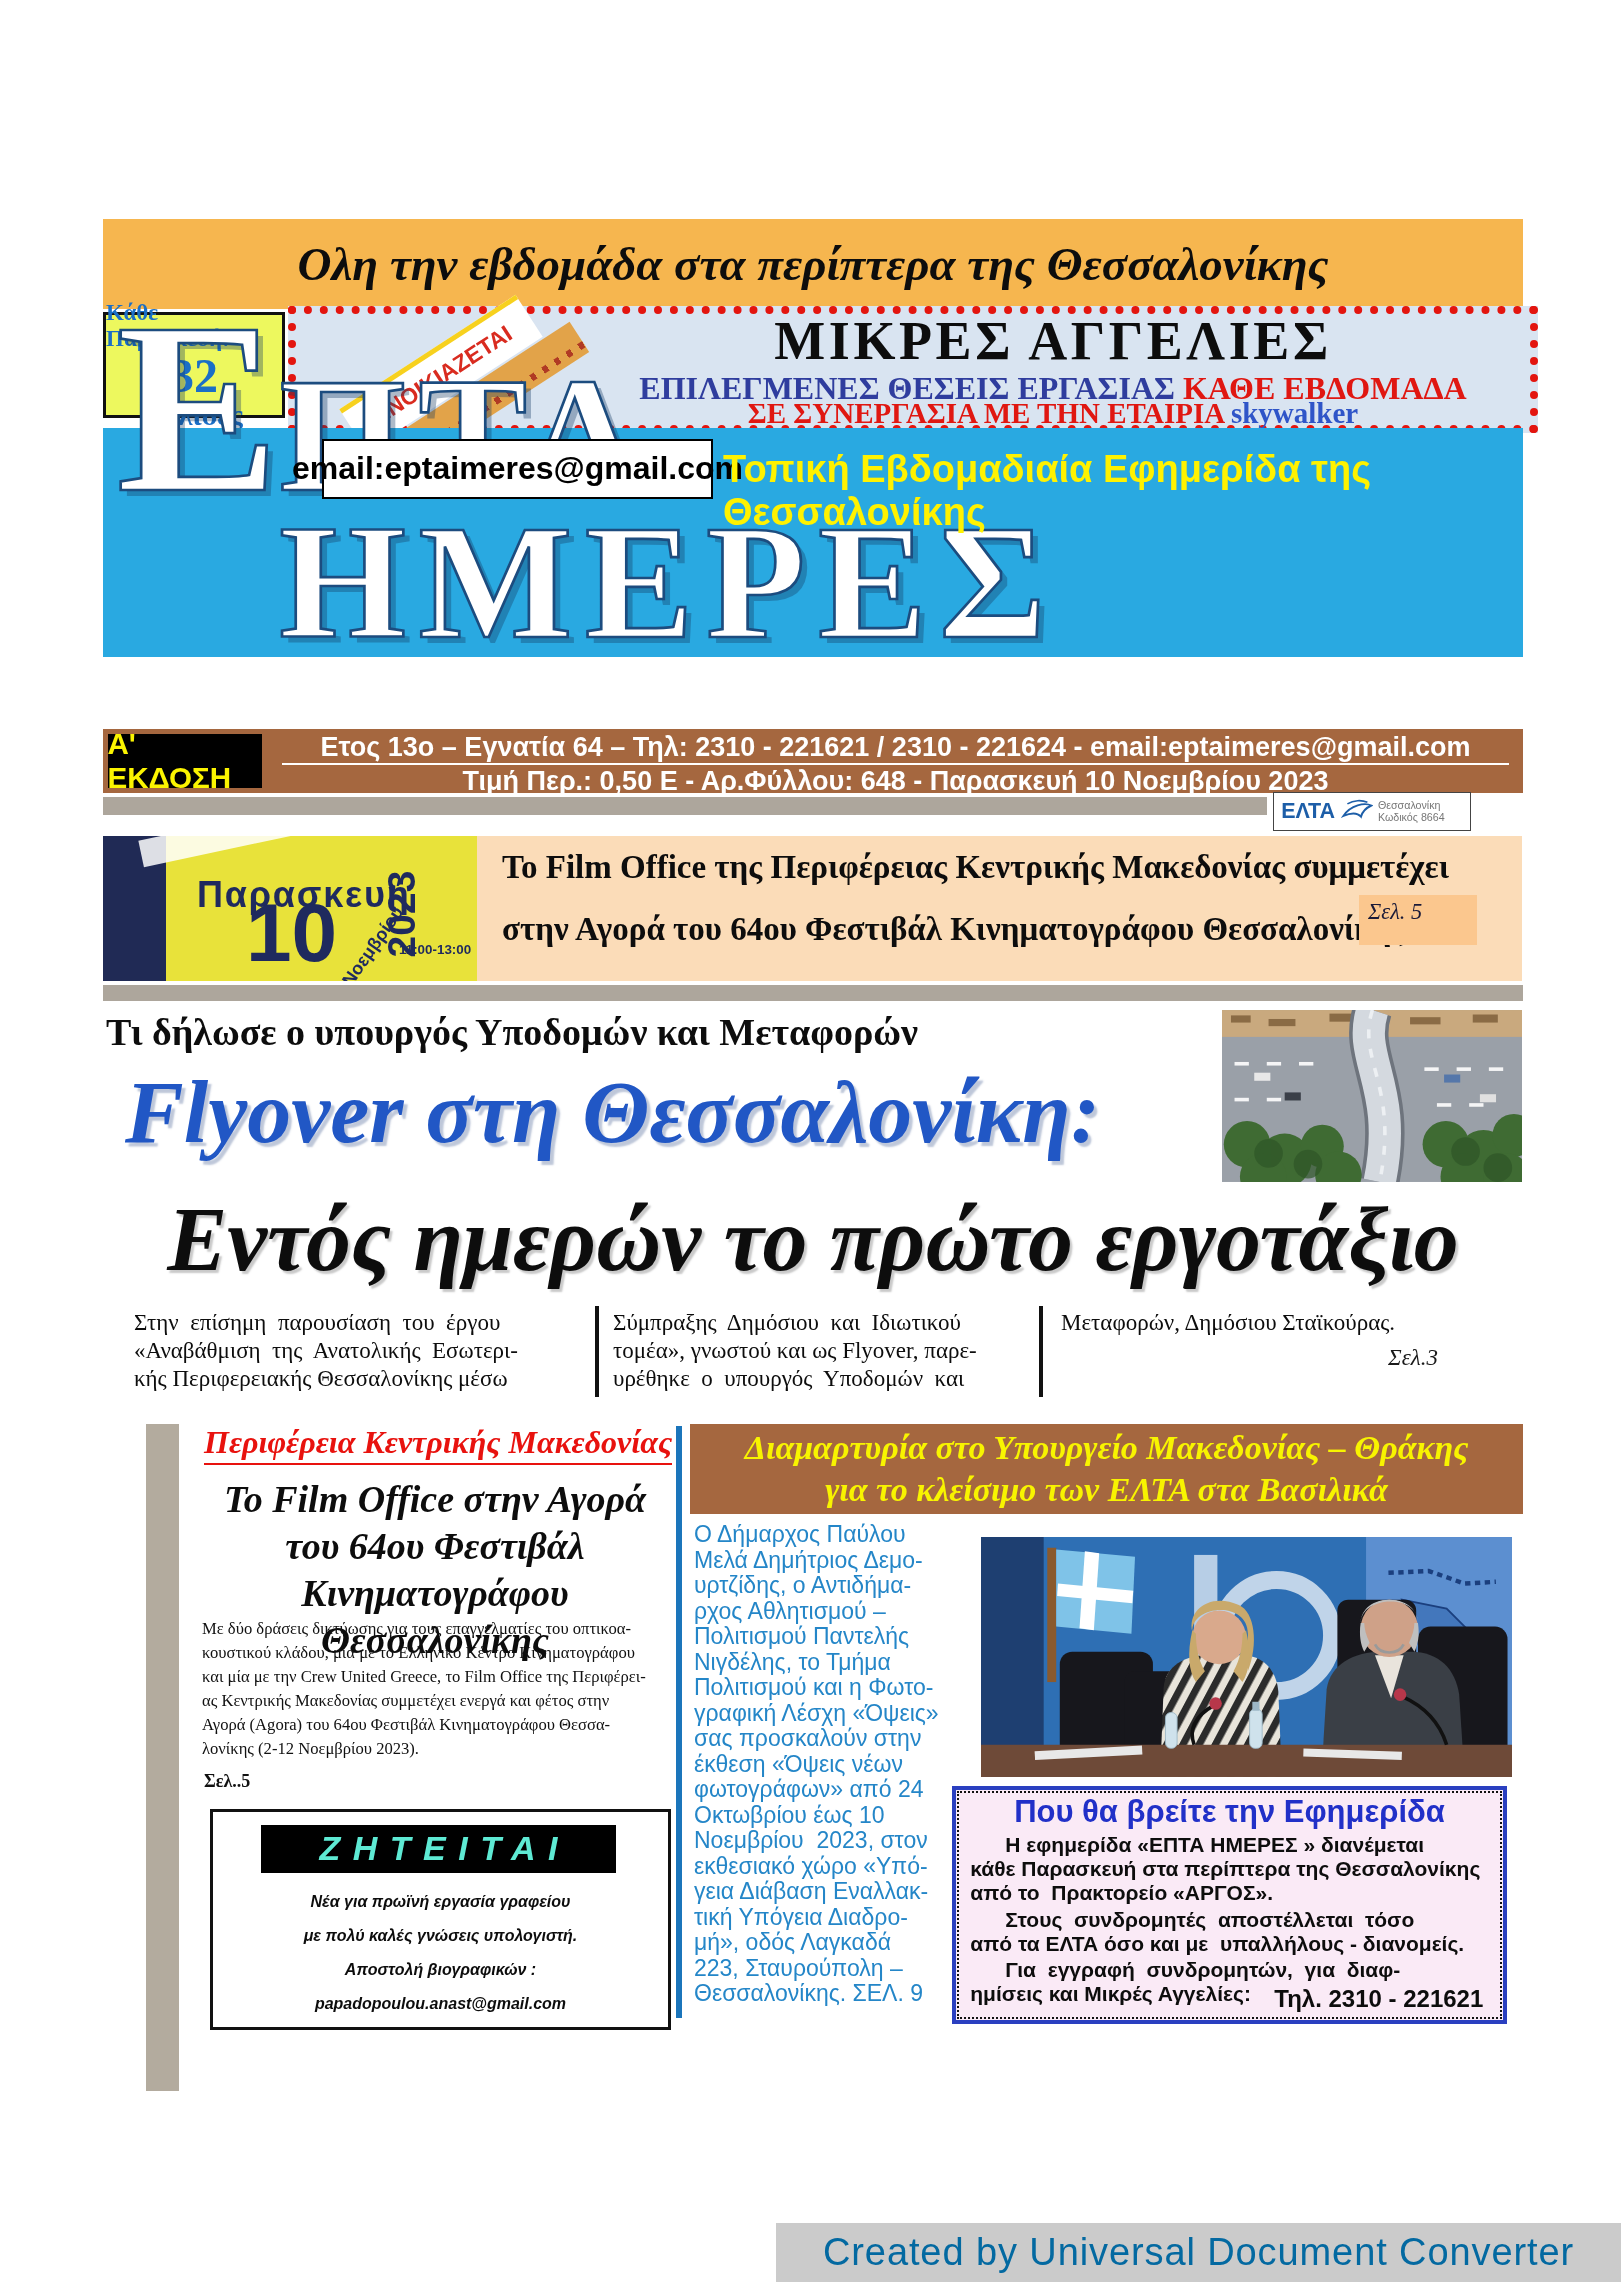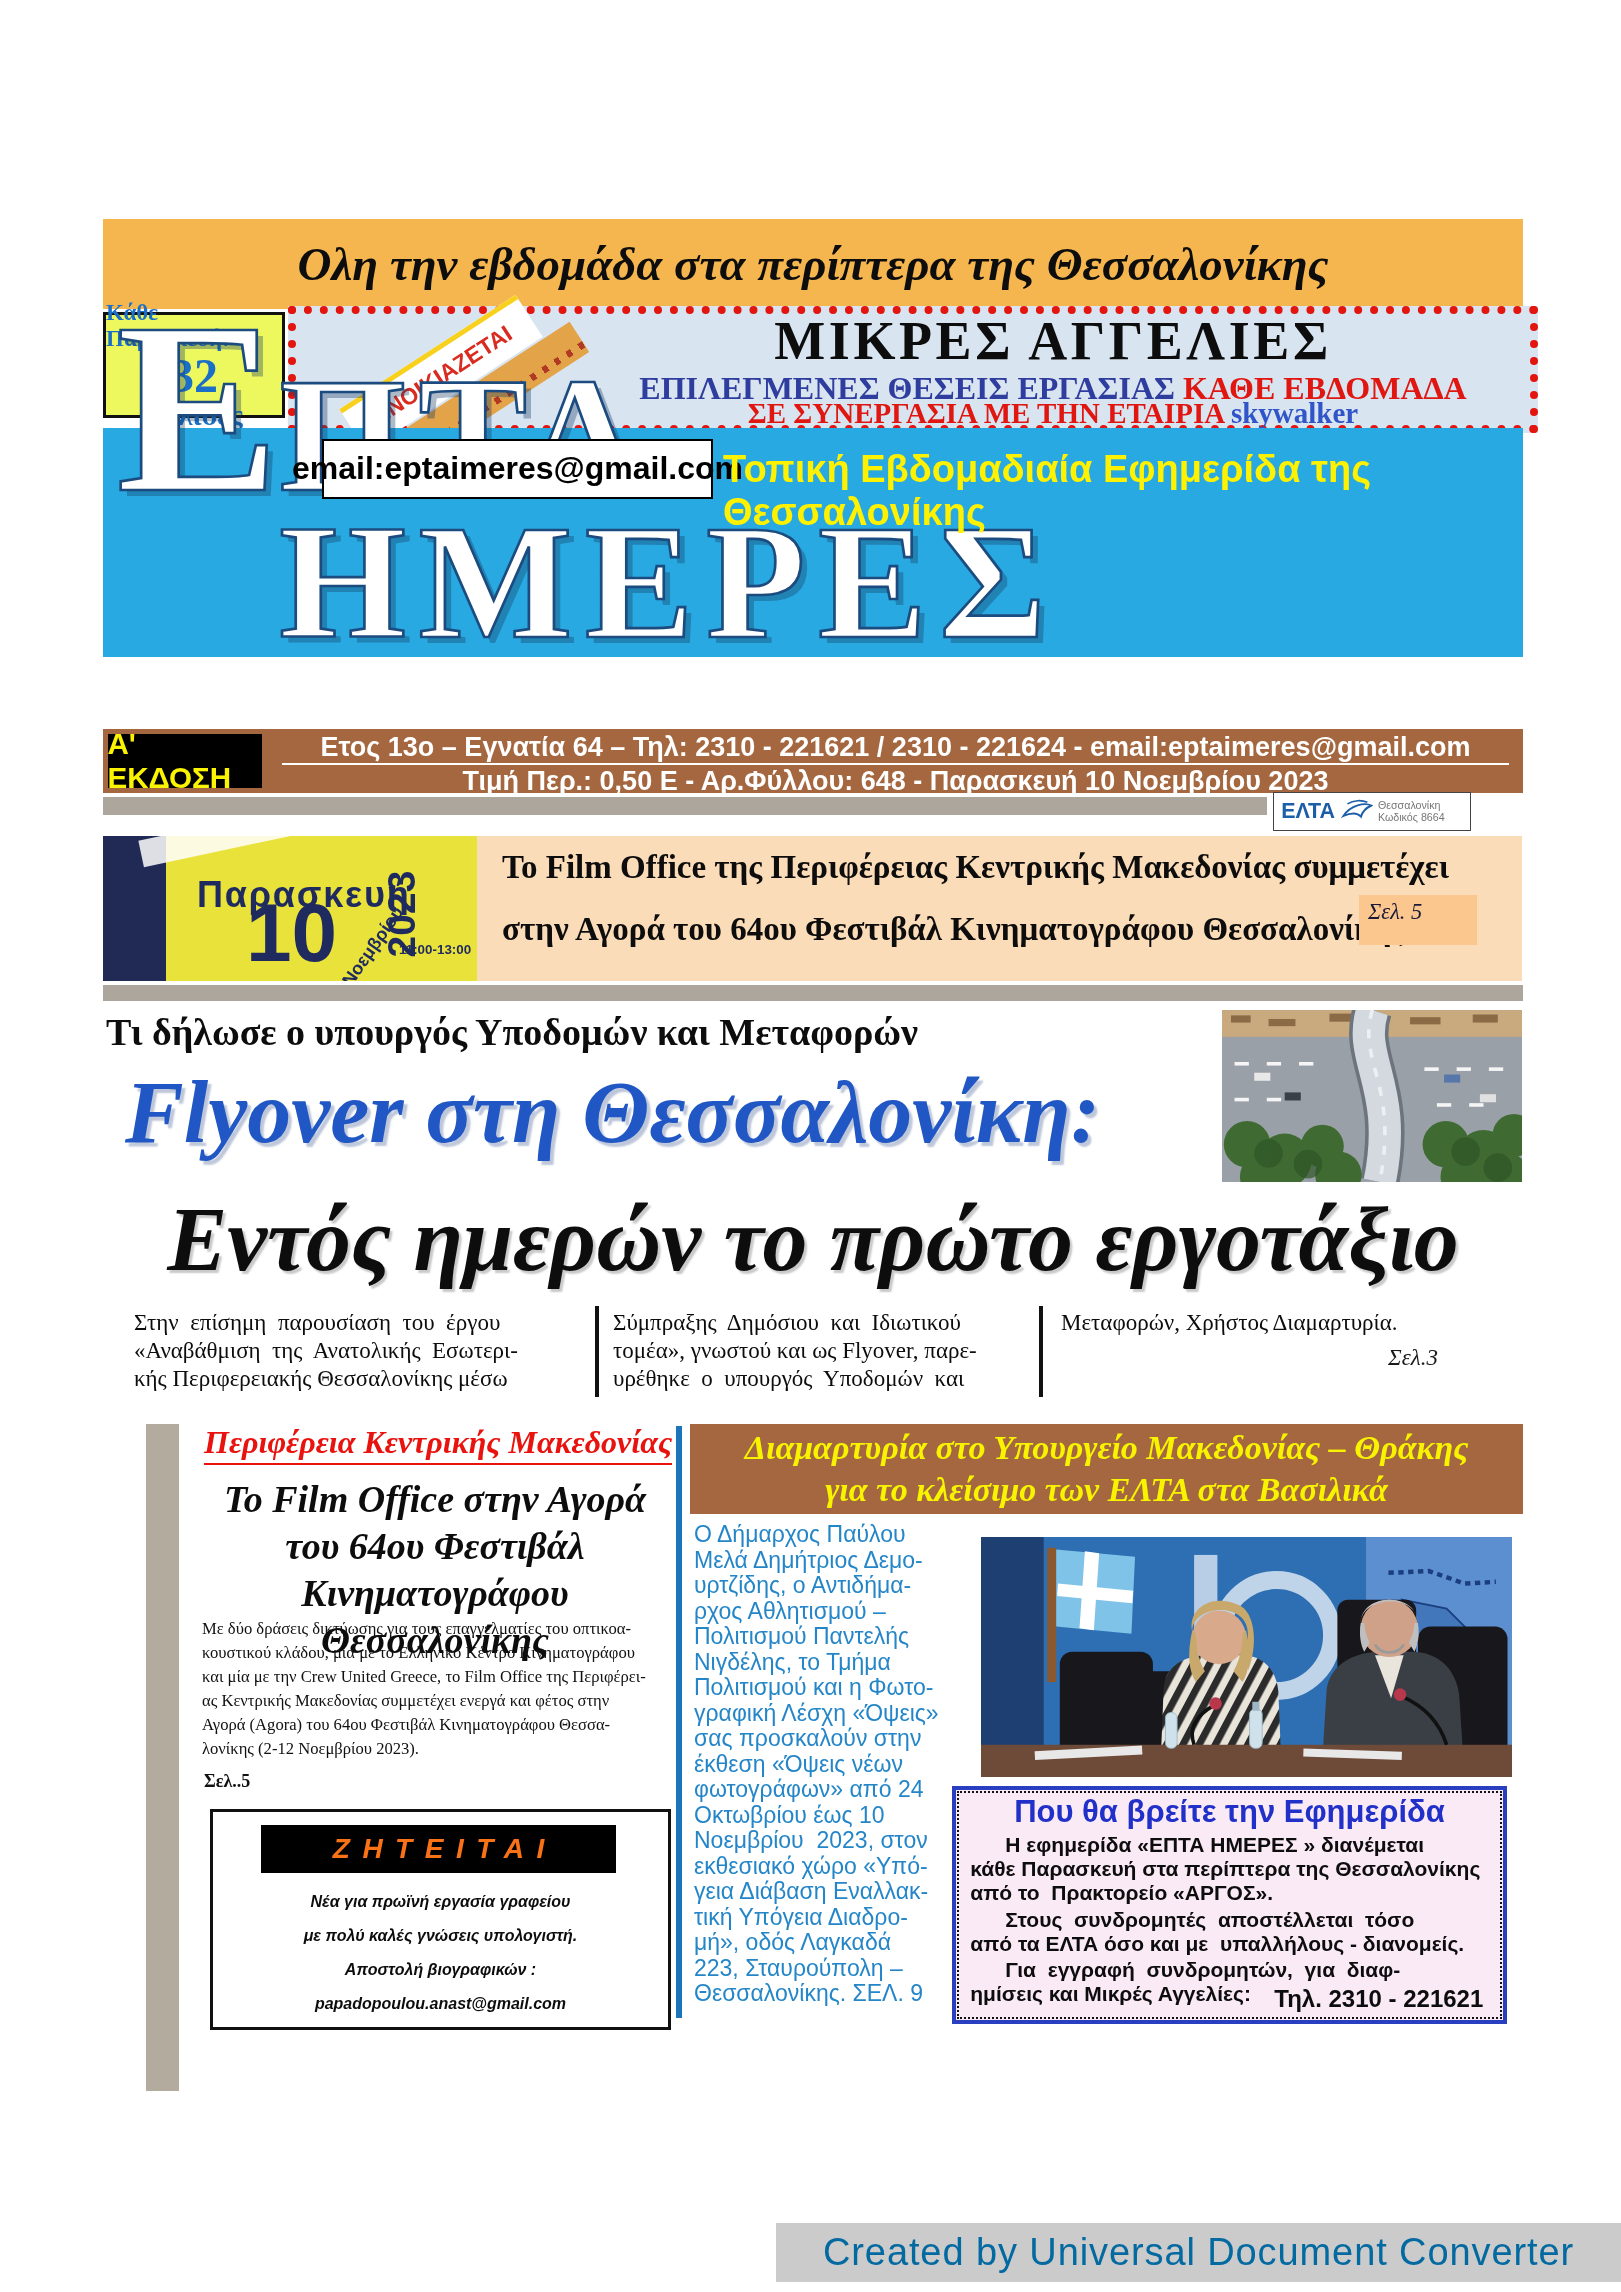--- a/index.html
+++ b/index.html
@@ -104,21 +104,21 @@
   .fa-kicker{left:204px;top:1424px;font-style:italic;font-weight:bold;font-size:32px;color:#E8120E;
              border-bottom:2.7px solid #E8120E;padding-bottom:1.8px;}
   .fa-headline{left:202px;top:1476px;width:466px;text-align:center;font-style:italic;font-weight:bold;
                font-size:38px;line-height:47px;color:#0d0d0d;}
   .fa-body{left:202px;top:1617px;width:466px;font-size:16.6px;line-height:24px;color:#111;}
   .fa-ref{left:204px;top:1771px;font-weight:bold;font-size:18px;color:#111;}
 
   .job-box{left:210px;top:1809px;width:455px;height:215px;background:#fff;border:3.6px solid #111;}
   .job-title-bar{position:absolute;left:48px;top:12.5px;width:355px;height:48px;background:#000;
                  display:flex;align-items:center;justify-content:center;}
-  .job-title-bar span{color:#f97316;font-style:italic;font-weight:bold;font-size:28px;letter-spacing:12.5px;
+  .job-title-bar span{color:#5eead4;font-style:italic;font-weight:bold;font-size:34px;letter-spacing:12.5px;
                       padding-left:12.5px;font-family:"Liberation Sans",sans-serif;}
   .job-body{position:absolute;left:9px;top:73px;width:437px;text-align:center;font-style:italic;font-weight:bold;
             font-size:16px;line-height:34px;color:#0d0d0d;font-family:"Liberation Sans",sans-serif;}
 
   .blue-sep{left:676px;top:1426px;width:6.3px;height:592px;background:#1B75BB;}
 
   
   .protest-box{left:690px;top:1424px;width:833px;height:90px;background:#A5673F;display:flex;align-items:center;justify-content:center;}
   .protest-box .lines{text-align:center;font-style:italic;font-weight:bold;font-size:34px;line-height:42px;color:#F8F400;}
   .blue-col{left:694px;top:1522px;width:288px;font-size:23px;line-height:25.5px;color:#2486C8;
@@ -284,21 +284,21 @@
   <div class="abs lead-black">Εντός ημερών το πρώτο εργοτάξιο</div>
 
   <div class="abs lead-col col1 lines">Στην  επίσημη  παρουσίαση  του  έργου
 «Αναβάθμιση  της  Ανατολικής  Εσωτερι-
 κής Περιφερειακής Θεσσαλονίκης μέσω</div>
   <div class="abs col-rule rule1"></div>
   <div class="abs lead-col col2 lines">Σύμπραξης  Δημόσιου  και  Ιδιωτικού
 τομέα», γνωστού και ως Flyover, παρε-
 υρέθηκε  ο  υπουργός  Υποδομών  και</div>
   <div class="abs col-rule rule2"></div>
-  <div class="abs lead-col col3 lines">Μεταφορών, Χρήστος Διαμαρτυρία.</div>
+  <div class="abs lead-col col3 lines">Μεταφορών, Δημόσιου Σταϊκούρας.</div>
   <div class="abs lead-ref">Σελ.3</div>
 
   <div class="abs tan-bar"></div>
   <div class="abs fa-kicker">Περιφέρεια Κεντρικής Μακεδονίας</div>
   <div class="abs fa-headline lines">Το Film Office στην Αγορά
 του 64ου Φεστιβάλ
 Κινηματογράφου Θεσσαλονίκης</div>
   <div class="abs fa-body lines">Με δύο δράσεις δικτύωσης για τους επαγγελματίες του οπτικοα-
 κουστικού κλάδου, μία με το Ελληνικό Κέντρο Κινηματογράφου
 και μία με την Crew United Greece, το Film Office της Περιφέρει-

